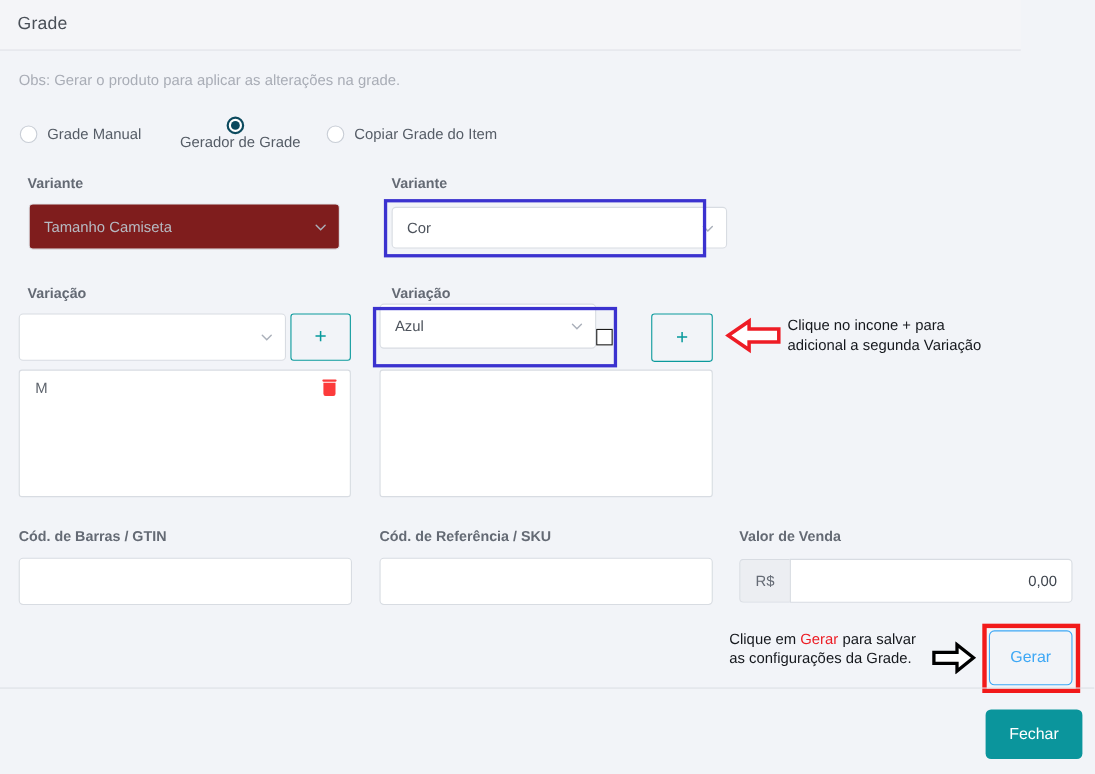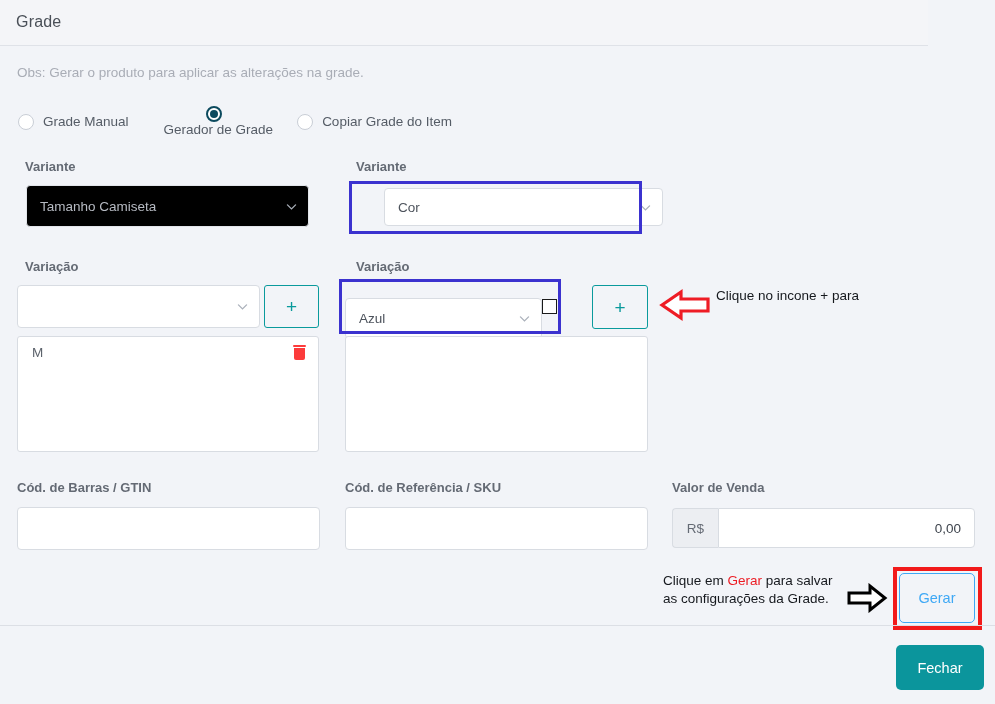--- a/index.html
+++ b/index.html
@@ -51,21 +51,21 @@
   .sel {
     position: absolute; background: #fff; border: 1px solid #d8dce2; border-radius: 4px;
     display: flex; align-items: center;
   }
   .sel .txt { padding-left: 13px; font-size: 13.5px; color: #4d535c; flex: 1;
               overflow: hidden; white-space: nowrap; }
   .sel .chev {
     width: 34px; height: 100%; display: flex; align-items: center; justify-content: center;
     color: #aab0ba; flex: none;
   }
-  .sel.disabled { background: #000000; border-color: #e2e5ea; }
+  .sel.disabled { background: #7f1d1d; border-color: #e2e5ea; }
   .sel.disabled .txt { color: #b6bac2; }
 
   
   .plus-btn {
     position: absolute; border: 1.6px solid #0a9a9c; border-radius: 3px;
     background: #f2f4f8; display: flex; align-items: center; justify-content: center;
     color: #0a9a9c; font-size: 19px; line-height: 1; cursor: pointer;
   }
 
   
@@ -168,21 +168,21 @@
   <div class="sel disabled" style="left:26px; top:185px; width:283px; height:42px;">
     <span class="txt">Tamanho Camiseta</span>
     <span class="chev">
       <svg width="13" height="13" viewBox="0 0 16 16">
           <path d="M3 6 L8 11 L13 6" stroke="currentColor" stroke-width="1.6" fill="none" stroke-linecap="round"></path>
         </svg>
     </span>
   </div>
 
   <div class="fld-label" style="left:356px; top:159px;">Variante</div>
-  <div class="sel" style="left:356px; top:188px; width:279px; height:38px;margin-left:28px;">
+  <div class="sel" style="left:356px; top:188px; width:305px; height:38px;">
     <span class="txt">Cor</span>
     <span class="chev">
       <svg width="13" height="13" viewBox="0 0 16 16">
           <path d="M3 6 L8 11 L13 6" stroke="currentColor" stroke-width="1.6" fill="none" stroke-linecap="round"></path>
         </svg>
     </span>
   </div>
   <div class="hl-blue" style="left:349px; top:181px; width:293px; height:53px;"></div>
 
   <div class="fld-label" style="left:25px; top:259px;">Variação</div>
@@ -199,39 +199,40 @@
   </div>
 
   <div class="listbox" style="left:17px; top:336px; width:302px; height:116px;">
     <div class="list-row">
       <span class="lbl">M</span>
       <span class="trash"></span>
     </div>
   </div>
 
   <div class="fld-label" style="left:356px; top:259px;">Variação</div>
-  <div class="sel" style="left:345px; top:298px; width:197px; height:41px;">
+  <div class="sel" style="left:345px; top:276px; width:197px; height:41px;">
     <span class="txt">Azul</span>
     <span class="chev">
       <svg width="13" height="13" viewBox="0 0 16 16">
           <path d="M3 6 L8 11 L13 6" stroke="currentColor" stroke-width="1.6" fill="none" stroke-linecap="round"></path>
         </svg>
     </span>
   </div>
   <div class="mini-check" style="left:542px; top:299px;"></div>
   <div class="hl-blue" style="left:339px; top:279px; width:222px; height:55px;"></div>
 
   <div class="plus-btn" style="left:592px; top:285px; width:56px; height:44px;">
     <span>+</span>
   </div>
 
   <div class="listbox" style="left:345px; top:336px; width:303px; height:116px;"></div>
 
   <div class="anno" style="left:716px; top:287px; width:260px;">
     <div>Clique no incone + para</div>
+    <div>adicional a segunda Variação</div>
   </div>
   <div style="position:absolute; left:659px; top:288px;">
     <svg width="52" height="34" viewBox="0 0 52 34">
       <path d="M3 17 L22 4 L22 11 L49 11 L49 23 L22 23 L22 30 Z" fill="#ffffff" stroke="#ee1c25" stroke-width="3.2" stroke-linejoin="miter"></path>
     </svg>
   </div>
 
   <div class="fld-label" style="left:17px; top:480px;">Cód. de Barras / GTIN</div>
   <div class="tinput" style="left:17px; top:507px; width:303px; height:43px;"></div>
 

